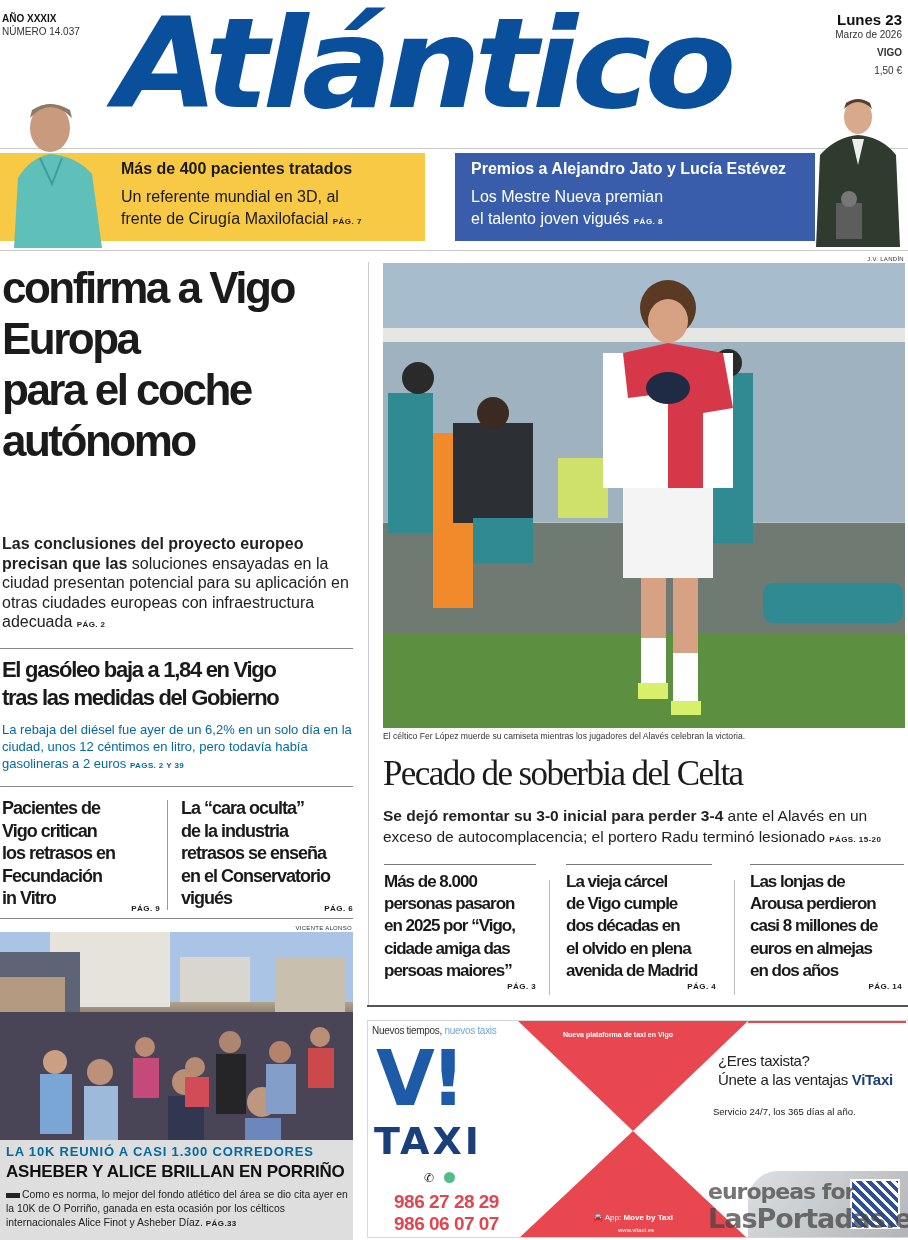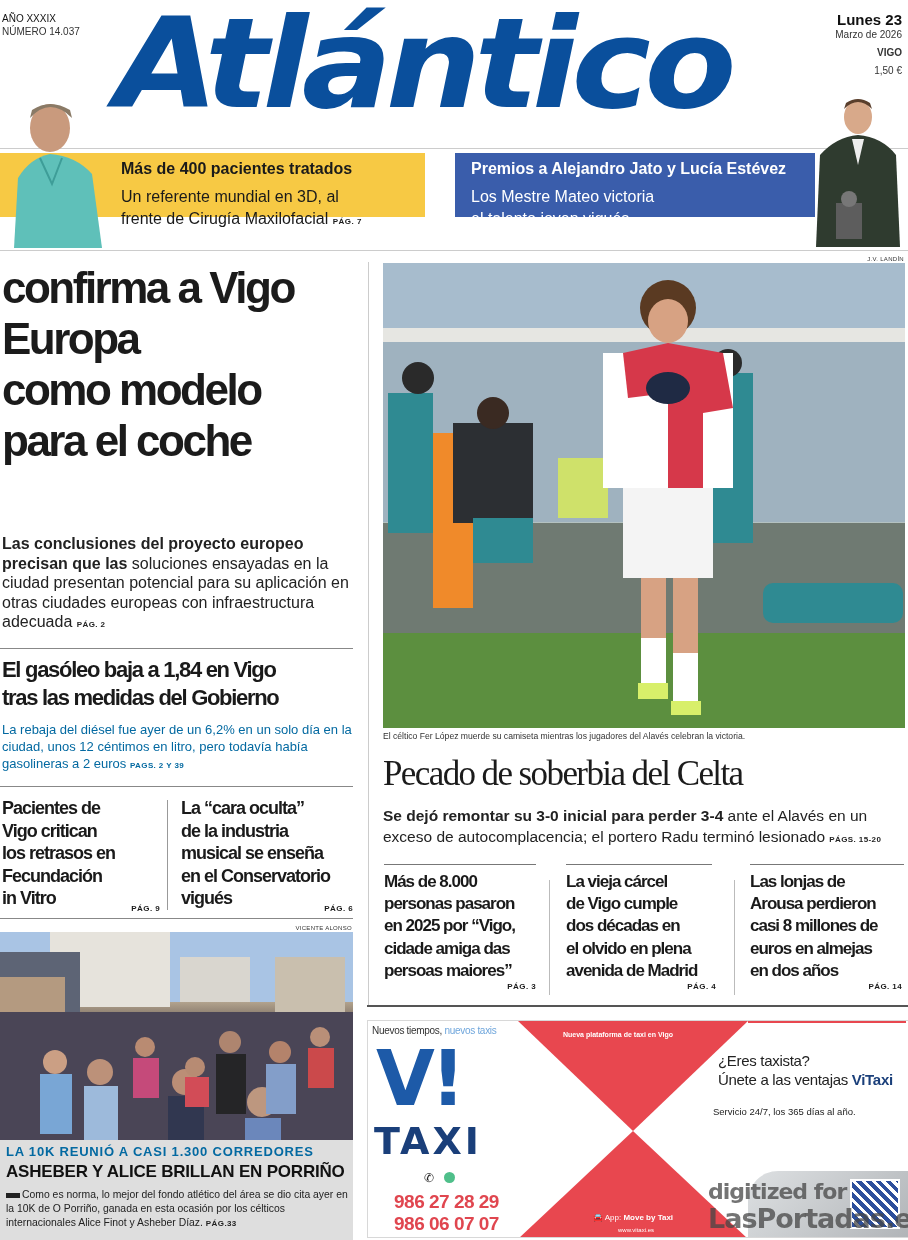--- a/index.html
+++ b/index.html
@@ -1,27 +1,27 @@
 <!DOCTYPE html>
 <html><head>
 <meta charset="utf-8">
 <style>
 *{box-sizing:border-box;margin:0;padding:0}
 body{width:908px;height:1240px;background:#fff;font-family:"Liberation Sans",sans-serif;color:#1a1a1a;position:relative;overflow:hidden}
 .abs{position:absolute}
 
 .meta-left{left:2px;top:12px;font-size:10px;line-height:13px;color:#333}
-.meta-left b{font-weight:400;color:#111}
+.meta-left b{font-weight:700;color:#111}
 .logo{left:115px;top:-6px;width:680px;height:140px;font-family:"DejaVu Sans",sans-serif;font-weight:700;font-style:italic;font-size:124px;letter-spacing:-6px;color:#0a4f9c;line-height:140px;transform:scaleX(1.08);transform-origin:left}
 .meta-right{right:6px;top:12px;text-align:right;font-size:10px;line-height:14px;color:#333}
 .meta-right .day{font-size:15px;font-weight:700;color:#111;line-height:16px}
 .meta-right .city{font-weight:700;margin-top:4px}
 .meta-right .price{margin-top:4px}
 
-.promo{top:153px;height:64px}
+.promo{top:153px;height:88px}
 .promo.yellow{left:0;width:425px;background:#f7c944}
 .promo.blue{left:455px;width:360px;background:#3a5dab;color:#fff}
 .promo .kicker{font-size:16px;font-weight:700;line-height:20px;position:absolute;top:6px}
 .promo .sub{font-size:16px;line-height:22px;position:absolute;top:33px}
 .promo .pg{font-size:8px;font-weight:700;letter-spacing:.5px}
 .yellow .kicker,.yellow .sub{left:121px}
 .blue .kicker,.blue .sub{left:16px}
 .person1{left:10px;top:100px;width:95px;height:148px}
 .person2{left:808px;top:95px;width:96px;height:152px}
 .hr{height:1px;background:#888}
@@ -80,39 +80,39 @@
 <svg class="abs person1" viewBox="0 0 95 148">
   <ellipse cx="40" cy="28" rx="20" ry="24" fill="#c99a7d"></ellipse>
   <path d="M20 18 Q40 -4 62 18 L60 10 Q40 -2 22 10 Z" fill="#8a7a66"></path>
   <path d="M4 148 L8 78 Q20 58 40 54 Q66 56 82 74 L92 148 Z" fill="#5fc0b9"></path>
   <path d="M30 58 L42 84 L52 58" fill="none" stroke="#3e9d98" stroke-width="2"></path>
 </svg>
 
 <div class="abs promo blue">
   <div class="kicker">Premios a Alejandro Jato y Lucía Estévez</div>
   <div class="sub">
-    <div>Los Mestre Mateo victoria</div>
+    <div>Los Mestre Nueva premian</div>
     <div><span>el talento joven vigués</span> <span class="pg">PÁG. 8</span></div>
   </div>
 </div>
 <svg class="abs person2" viewBox="0 0 96 152">
   <ellipse cx="50" cy="22" rx="14" ry="17" fill="#d8a98a"></ellipse>
   <path d="M36 14 Q50 0 64 14 L62 8 Q50 0 38 8 Z" fill="#5a3f2c"></path>
   <path d="M8 152 L12 60 Q28 42 50 40 Q74 42 88 60 L92 152 Z" fill="#2f3b2f"></path>
   <path d="M44 44 L50 70 L56 44 Z" fill="#eee"></path>
   <rect x="28" y="108" width="26" height="36" fill="#5d5d5d"></rect>
   <circle cx="41" cy="104" r="8" fill="#777"></circle>
 </svg>
 <div class="abs hr" style="left:0;top:250px;width:908px;background:#ccc"></div>
 
 <div class="abs lead-title">
   <div>confirma a Vigo</div>
   <div>Europa</div>
-  <div>como modelo</div>
   <div>para el coche</div>
+  <div>autónomo</div>
 </div>
 <div class="abs lead-deck">
   <b>Las conclusiones del proyecto europeo precisan que las</b><span> soluciones ensayadas en la ciudad presentan potencial para su aplicación en otras ciudades europeas con infraestructura adecuada</span> <span class="pg-s">PÁG. 2</span>
 </div>
 <div class="abs hr" style="left:0;top:648px;width:353px"></div>
 
 <div class="abs story2-title">
   <div>El gasóleo baja a 1,84 en Vigo</div>
   <div>tras las medidas del Gobierno</div>
 </div>
@@ -126,21 +126,21 @@
   <div>Vigo critican</div>
   <div>los retrasos en</div>
   <div>Fecundación</div>
   <div>in Vitro</div>
   <div class="pgr">PÁG. 9</div>
 </div>
 <div class="abs vline" style="left:167px;top:800px;height:110px"></div>
 <div class="abs short" style="left:181px;top:797px;width:172px">
   <div>La “cara oculta”</div>
   <div>de la industria</div>
-  <div>musical se enseña</div>
+  <div>retrasos se enseña</div>
   <div>en el Conservatorio</div>
   <div>vigués</div>
   <div class="pgr">PÁG. 6</div>
 </div>
 <div class="abs hr" style="left:0;top:918px;width:353px"></div>
 
 <div class="abs credit" style="right:556px;top:925px">VICENTE ALONSO</div>
 <div class="abs race">
   <svg width="353" height="208" viewBox="0 0 353 208">
     <rect x="0" y="0" width="353" height="70" fill="#a9c4e4"></rect>
@@ -285,14 +285,14 @@
   <div class="abs" style="left:250px;top:206px;font-size:6px;color:#fff">www.vitaxi.es</div>
   <div class="abs" style="left:350px;top:30px;width:185px;text-align:left;font-size:15px;line-height:19px;color:#222;letter-spacing:-.3px">
     <div>¿Eres taxista?</div>
     <div><span>Únete a las ventajas </span><b style="color:#1a3f7a">ViTaxi</b></div>
   </div>
   <div class="abs" style="left:345px;top:84px;width:185px;font-size:9.5px;line-height:13px;color:#222">Servicio 24/7, los 365 días al año.</div>
   <div class="abs" style="left:380px;top:150px;width:160px;height:68px;background:linear-gradient(135deg,#cfd3d6,#8f9499);border-radius:30px 0 0 0;opacity:.7"></div>
   <div class="abs" style="left:482px;top:158px;width:50px;height:50px;background:repeating-linear-gradient(45deg,#2d4f9c 0 4px,#fff 4px 7px);border:2px solid #fff"></div>
 </div>
 
-<div class="abs watermark" style="left:708px;top:1180px;font-size:22px;line-height:24px">digitized for</div>
+<div class="abs watermark" style="left:708px;top:1180px;font-size:22px;line-height:24px">europeas for</div>
 <div class="abs watermark" style="left:708px;top:1204px;font-size:27px;line-height:30px">LasPortadas.es</div>
 
 </body></html>

